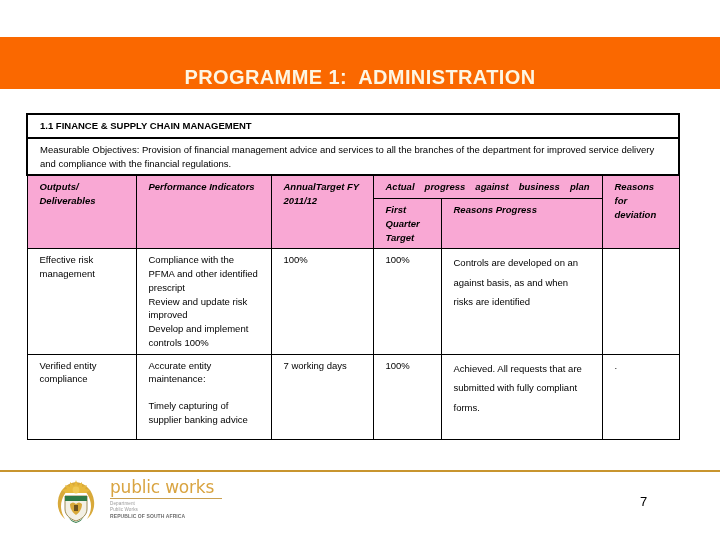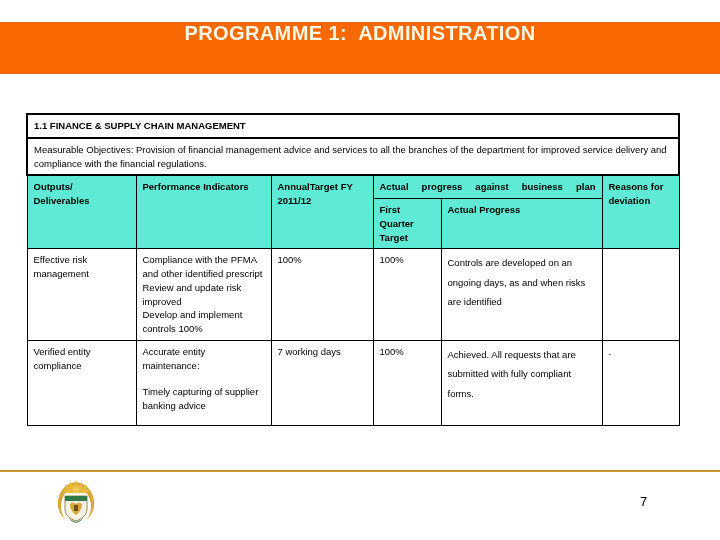--- a/index.html
+++ b/index.html
@@ -12,26 +12,26 @@
     background: #ffffff;
     font-family: "Liberation Sans", sans-serif;
     overflow: hidden;
     position: relative;
   }
 
   
   .title-banner {
     position: absolute;
     left: 0;
-    top: 22px;
+    top: 37px;
     width: 720px;
     height: 52px;
     background: #fa6800;
     display: flex;
-    align-items: flex-start;
+    align-items: flex-end;
     justify-content: center;
   }
   .title-banner .title-text {
     color: #fdf6e3;
     font-size: 20px;
     font-weight: bold;
     letter-spacing: 0.4px;
     white-space: pre;
   }
 
@@ -40,21 +40,21 @@
     position: absolute;
     left: 26px;
     top: 113px;
     width: 652px;
     border-collapse: collapse;
     table-layout: fixed;
   }
   .slide-table td {
     border: 1px solid #000000;
     vertical-align: top;
-    padding: 4px 6px;
+    padding: 4px 12px;
     font-size: 9.5px;
     line-height: 1.45;
     color: #000000;
   }
   .outer-border {
     border: 2px solid #000 !important;
   }
 
   .section-title-cell {
     font-size: 11px;
@@ -66,25 +66,26 @@
     font-size: 10px;
     line-height: 1.5;
     padding: 5px 6px 6px 6px;
     background: #ffffff;
   }
   .objectives-cell .lead {
     font-weight: normal;
   }
 
   .hdr {
-    background: #5eead4;
+    background: #f9a8d4;
     font-weight: bold;
     font-size: 10px;
     line-height: 1.35;
     padding: 6px 6px;
+    font-style: italic;
   }
   .hdr.justified {
     text-align: justify;
     text-align-last: justify;
   }
   .hdr.plain {
     text-align: left;
     text-align-last: auto;
   }
 
@@ -193,33 +194,33 @@
   <tr>
     <td class="hdr plain" rowspan="2">Outputs/ Deliverables</td>
     <td class="hdr plain" rowspan="2">Performance Indicators</td>
     <td class="hdr plain" rowspan="2">AnnualTarget FY 2011/12</td>
     <td class="hdr justified" colspan="2">Actual progress against business plan</td>
     <td class="hdr plain" rowspan="2">Reasons for deviation</td>
   </tr>
 
   <tr>
     <td class="hdr plain">First Quarter Target</td>
-    <td class="hdr plain">Actual Progress</td>
+    <td class="hdr plain">Reasons Progress</td>
   </tr>
 
   <tr>
     <td class="body-cell">Effective risk management</td>
     <td class="body-cell">
       <p>Compliance with the PFMA and  other identified prescript</p>
       <p>Review and update risk improved</p>
       <p>Develop and implement controls 100%</p>
     </td>
     <td class="body-cell">100%</td>
     <td class="body-cell">100%</td>
-    <td class="body-cell loose">Controls are developed on an ongoing days, as and when risks are  identified</td>
+    <td class="body-cell loose">Controls are developed on an against basis, as and when risks are  identified</td>
     <td class="body-cell"></td>
   </tr>
 
   <tr>
     <td class="body-cell">Verified entity compliance</td>
     <td class="body-cell">
       <p>Accurate entity maintenance:</p>
       <p class="gap">Timely capturing of supplier banking advice</p>
     </td>
     <td class="body-cell">7 working days</td>
@@ -243,15 +244,22 @@
     <path d="M13 19 L35 19 L35 32 C35 38 30 42 24 44 C18 42 13 38 13 32 Z" fill="#f3f0e4" stroke="#9c8a52" stroke-width="1"></path>
 
     <path d="M13 19 L35 19 L35 24 L13 24 Z" fill="#2f7a46"></path>
 
     <path d="M18 27 C20 25 22 25 24 27 C26 25 28 25 30 27 C30 32 27 36 24 38 C21 36 18 32 18 27 Z" fill="#d8a93a"></path>
     <path d="M22 28 L26 28 L26 34 L22 34 Z" fill="#6b5220"></path>
 
     <path d="M16 40 C19 43 21 44 24 45 C27 44 29 43 32 40 C29 44 27 45 24 46 C21 45 19 44 16 40 Z" fill="#2f7a46"></path>
   </svg>
 
+  <div class="logo-text">
+    <div class="wordmark">public works</div>
+    <div class="wordmark-rule"></div>
+    <div class="dept-line">Department</div>
+    <div class="dept-line">Public Works</div>
+    <div class="dept-line bold">REPUBLIC OF SOUTH AFRICA</div>
+  </div>
 </div>
 
 <div class="page-number">7</div>
 
 </body></html>

